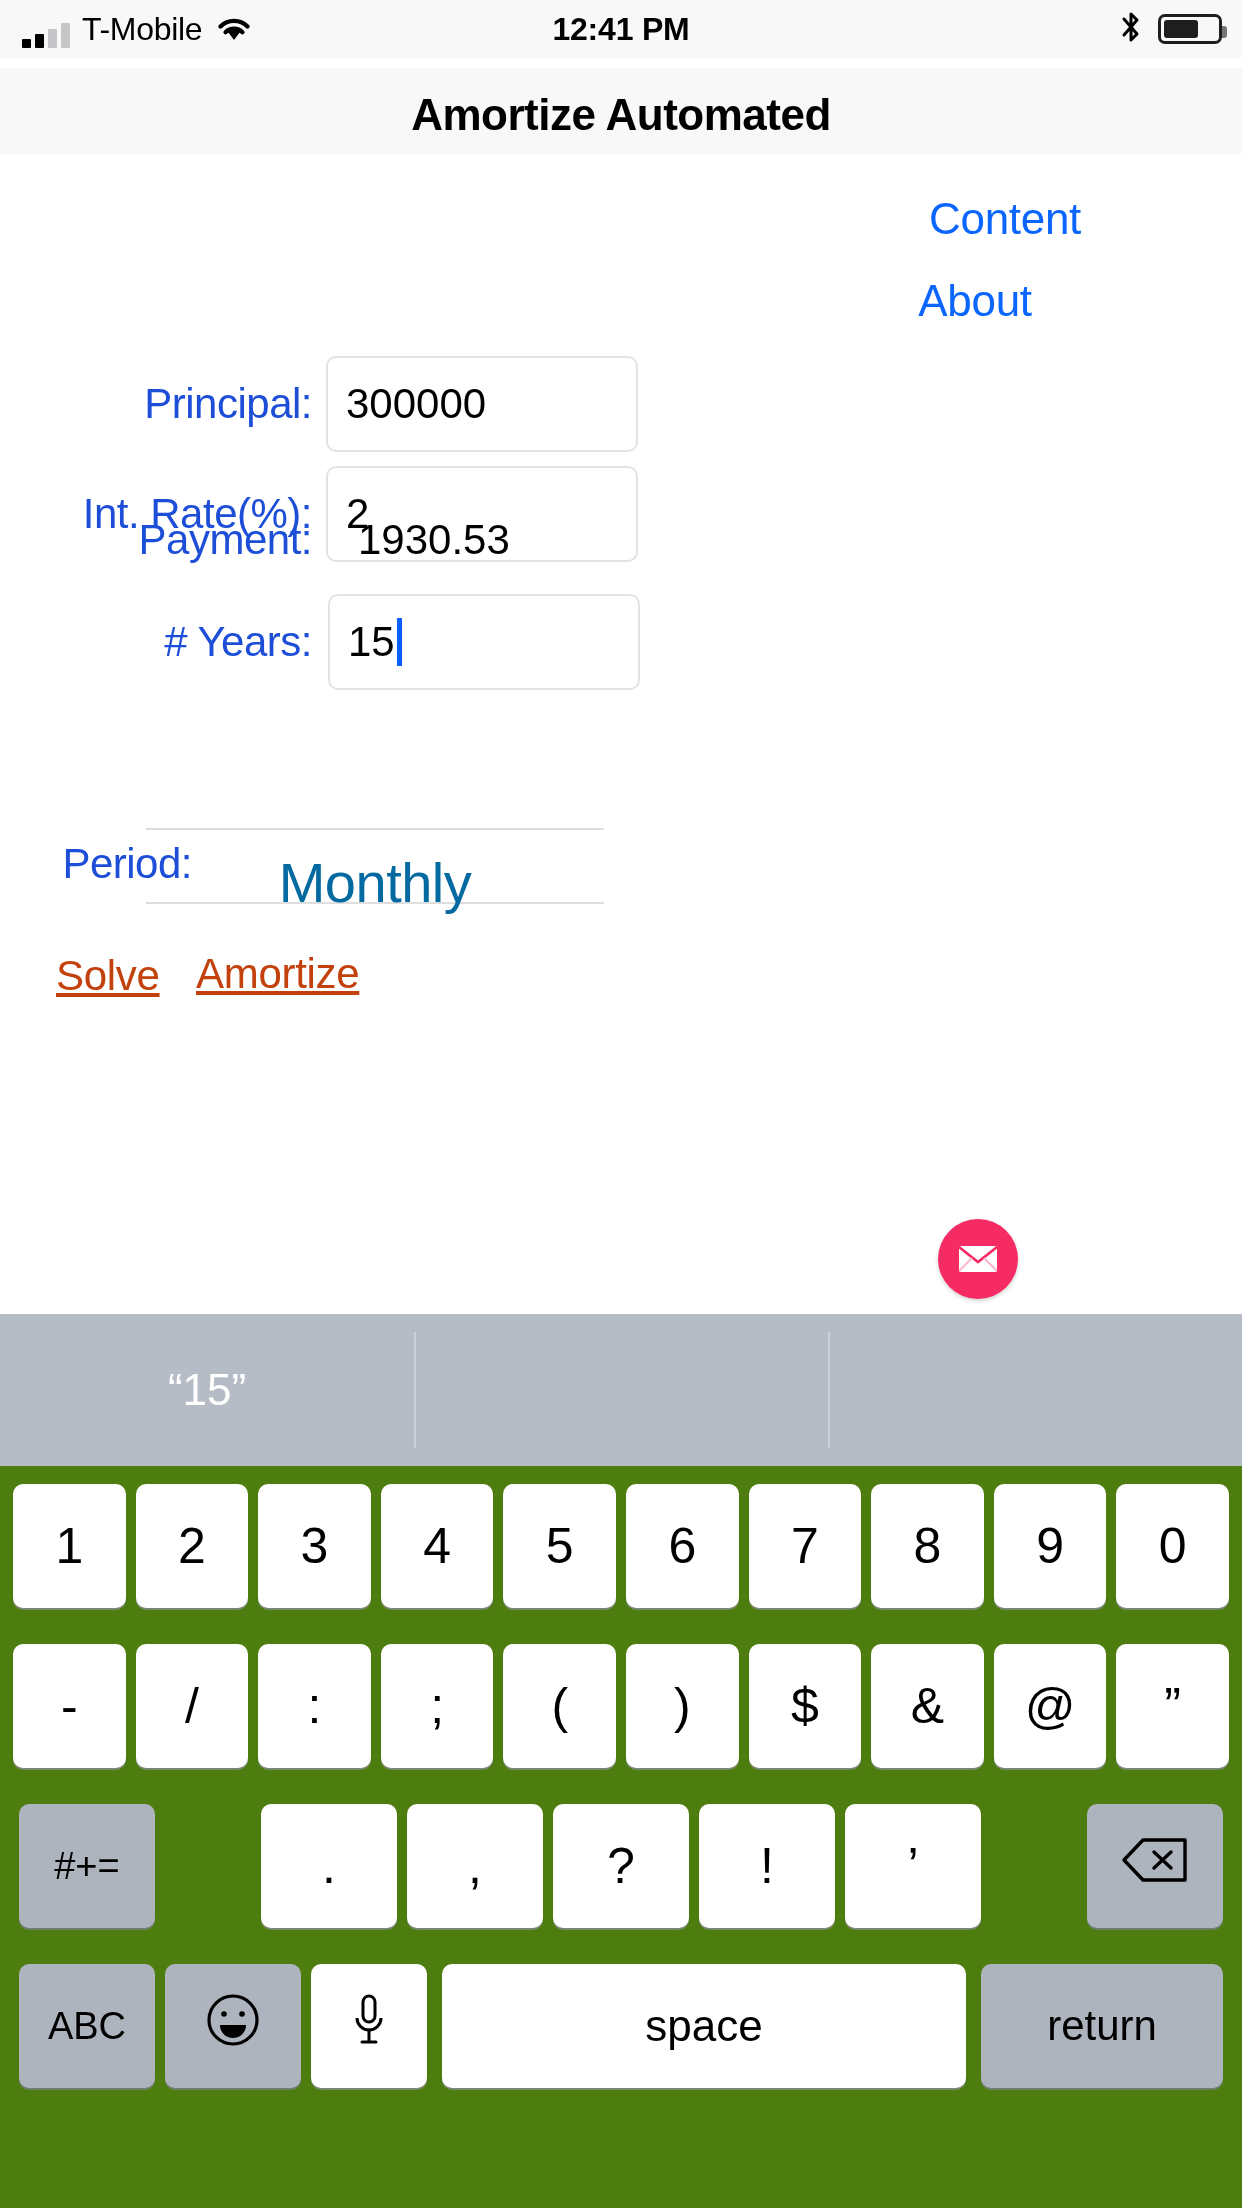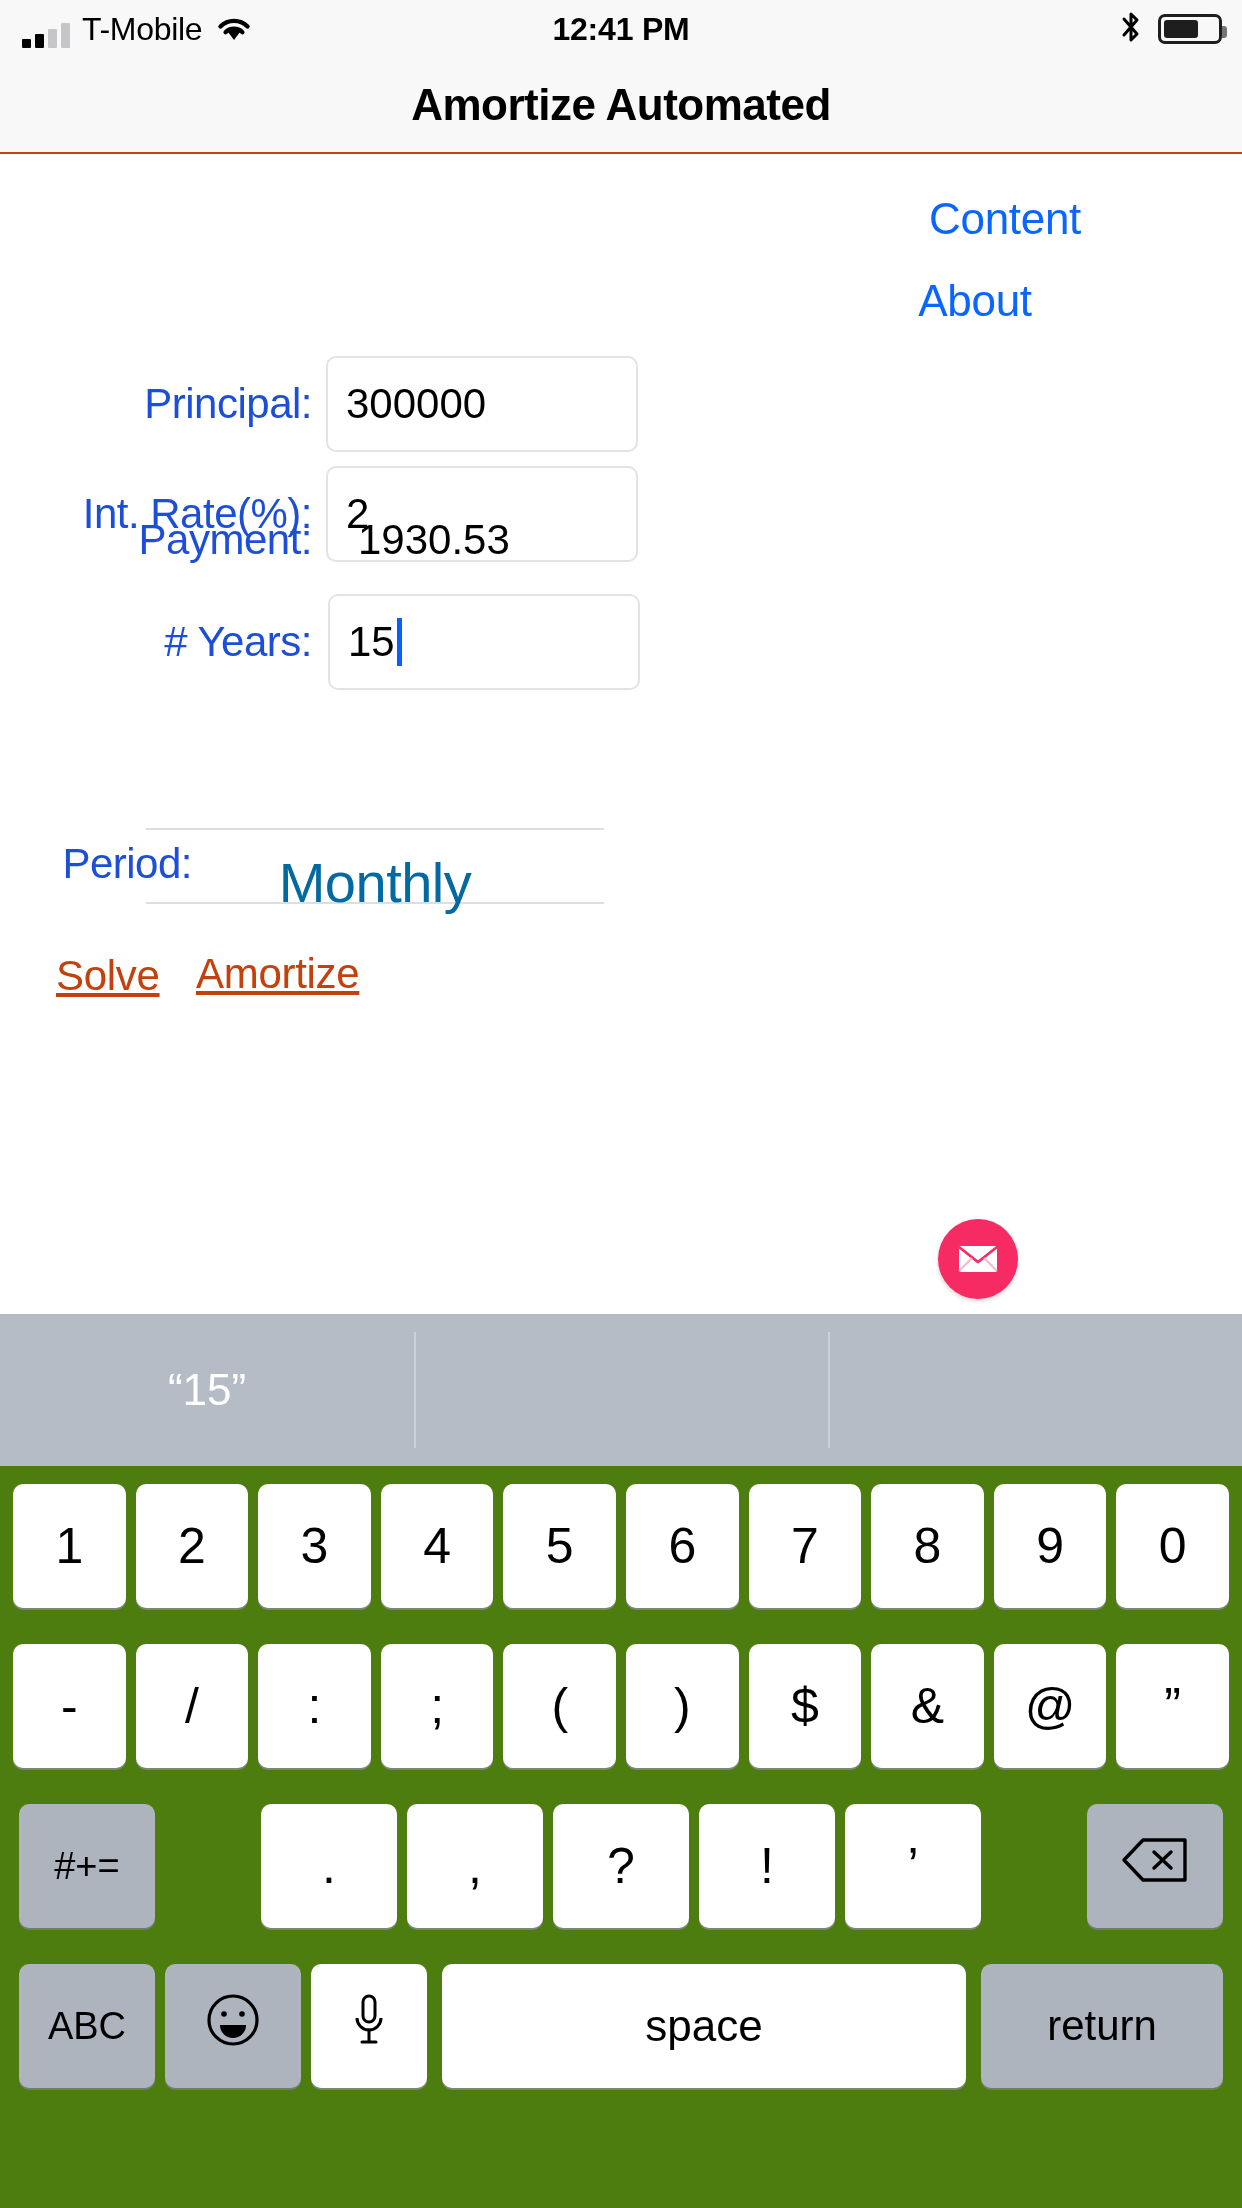--- a/index.html
+++ b/index.html
@@ -30,21 +30,21 @@
     position:absolute; left:0; width:1242px; text-align:center;
     font-size:32px; font-weight:bold; color:#000; letter-spacing:-0.2px;
   }
   .sb-right { position:absolute; right:20px; display:flex; align-items:center; gap:16px; }
   .battery { position:relative; width:64px; height:30px; border:3px solid #000; border-radius:7px; opacity:.88;}
   .battery .fill { position:absolute; top:3px; left:3px; bottom:3px; background:#000; border-radius:3px; }
   .battery .nub { position:absolute; right:-8px; top:9px; width:5px; height:12px; background:#000; border-radius:0 3px 3px 0; opacity:.6;}
 
   
   .navbar {
-    position:absolute; top:58px; left:0; width:1242px; height:96px;
+    position:absolute; top:68px; left:0; width:1242px; height:96px;
     background:#f8f8f8;
     border-bottom:2px solid #c2410c;
     display:flex; align-items:center; justify-content:center;
   }
   .navtitle { font-size:44px; font-weight:bold; color:#000; letter-spacing:-0.5px; }
 
   
   .content { position:absolute; top:154px; left:0; width:1242px; height:1160px; background:#fff; }
 
   .links { position:absolute; right:0; top:0; width:1242px; }

